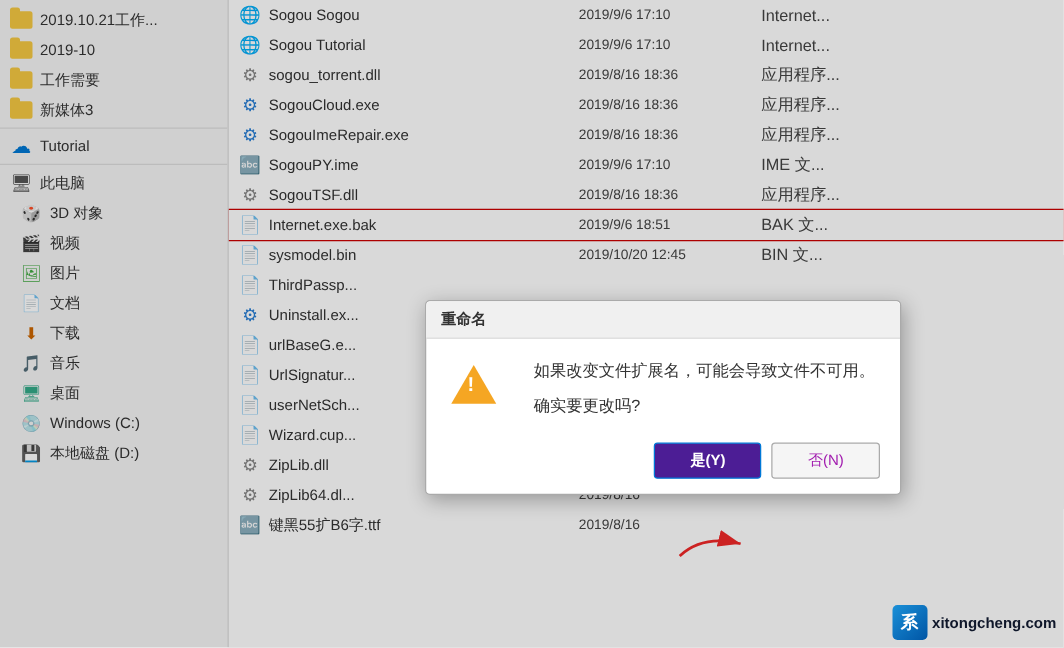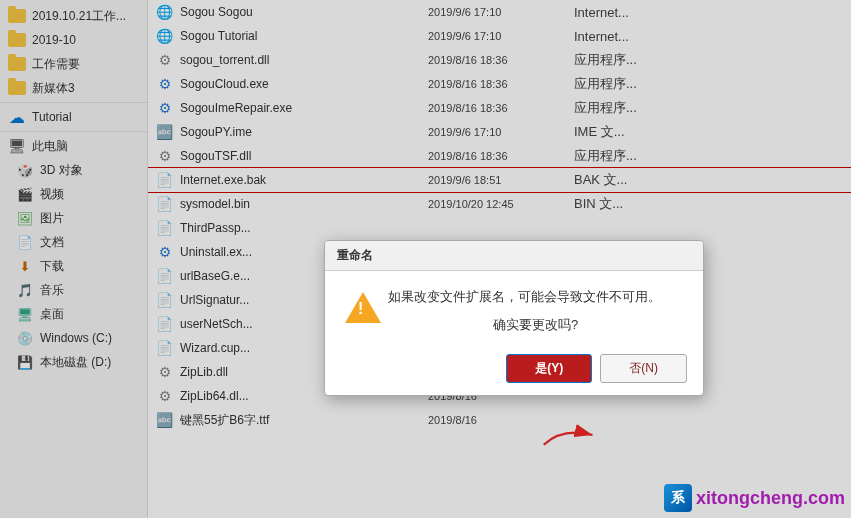--- a/index.html
+++ b/index.html
@@ -17,21 +17,21 @@
     .explorer {
       display: flex;
       width: 851px;
       height: 518px;
       background: #fff;
       position: relative;
     }
 
     
     .sidebar {
-      width: 148px;
+      width: 183px;
       background: #f5f5f5;
       border-right: 1px solid #ddd;
       padding: 4px 0;
       overflow: hidden;
       flex-shrink: 0;
     }
 
     .sidebar-item {
       display: flex;
       align-items: center;
@@ -141,40 +141,40 @@
 
     .dialog {
       background: #fff;
       border: 1px solid #aaa;
       border-radius: 4px;
       box-shadow: 2px 4px 16px rgba(0,0,0,0.3);
       min-width: 380px;
       max-width: 420px;
       position: absolute;
       top: 240px;
-      left: 324px;
+      left: 340px;
     }
 
     .dialog-titlebar {
       background: #f0f0f0;
       border-bottom: 1px solid #ccc;
       padding: 6px 12px;
       font-size: 12px;
       font-weight: bold;
       color: #333;
       border-radius: 4px 4px 0 0;
       display: flex;
       align-items: center;
     }
 
     .dialog-body {
       padding: 16px 20px 12px 20px;
       display: flex;
       align-items: flex-start;
-      gap: 7px;
+      gap: 30px;
     }
 
     .dialog-warning-icon {
       width: 36px;
       height: 36px;
       flex-shrink: 0;
       display: flex;
       align-items: center;
       justify-content: center;
       margin-top: 2px;
@@ -205,41 +205,40 @@
     .dialog-message {
       font-size: 13px;
       color: #333;
       line-height: 1.6;
       margin-bottom: 8px;
     }
 
     .dialog-sub {
       font-size: 13px;
       color: #333;
-      text-align: center;
     }
 
     .dialog-buttons {
       display: flex;
       justify-content: flex-end;
       padding: 8px 16px 12px 16px;
       gap: 8px;
     }
 
     .dialog-btn {
       padding: 5px 28px;
       font-size: 12px;
       border: 1px solid #aaa;
       border-radius: 3px;
       background: #f5f5f5;
       cursor: pointer;
-      color: #7f1d1d;
+      color: #a21caf;
     }
     .dialog-btn.primary {
-      background: #b91c1c;
+      background: #4c1d95;
       color: #fff;
       border-color: #0078d7;
       font-weight: bold;
     }
 
     
     .arrow-indicator {
       position: absolute;
       bottom: 68px;
       left: 540px;
@@ -268,22 +267,22 @@
       background: linear-gradient(135deg, #1a90d8, #0055a5);
       border-radius: 4px;
       display: flex;
       align-items: center;
       justify-content: center;
       color: #fff;
       font-size: 14px;
       font-weight: bold;
     }
     .watermark-text {
-      font-size: 18px;
-      color: #a21caf;
+      font-size: 12px;
+      color: #0f172a;
       font-weight: bold;
       text-align: center;
     }
 
     
     .icon-3d { color: #2060cc; font-size: 13px; }
     .icon-video { color: #8844cc; font-size: 13px; }
     .icon-image { color: #44aa44; font-size: 13px; }
     .icon-doc { color: #2277cc; font-size: 13px; }
     .icon-download { color: #cc6600; font-size: 13px; }

